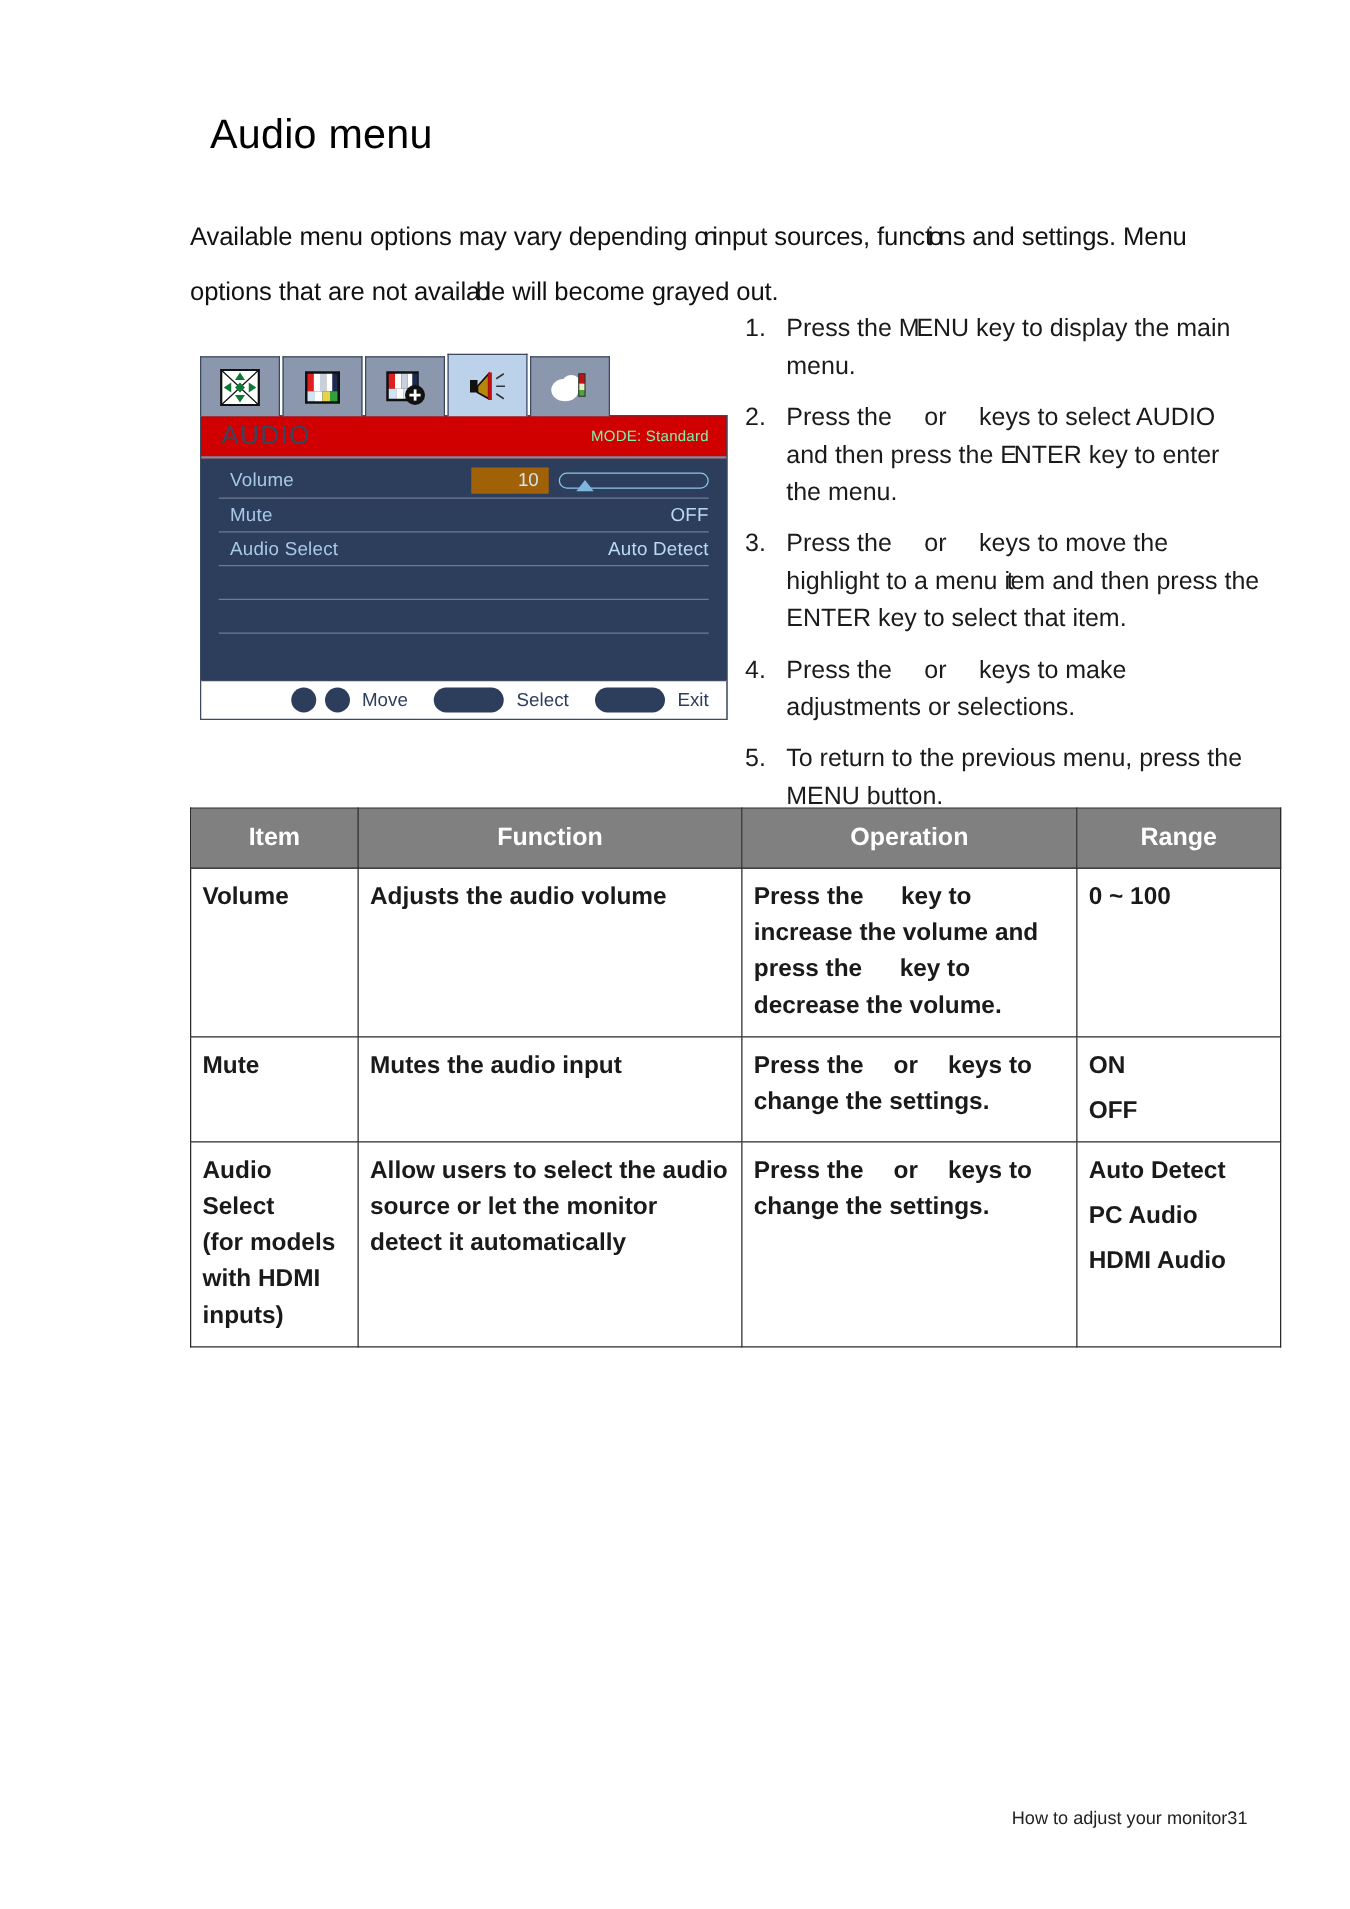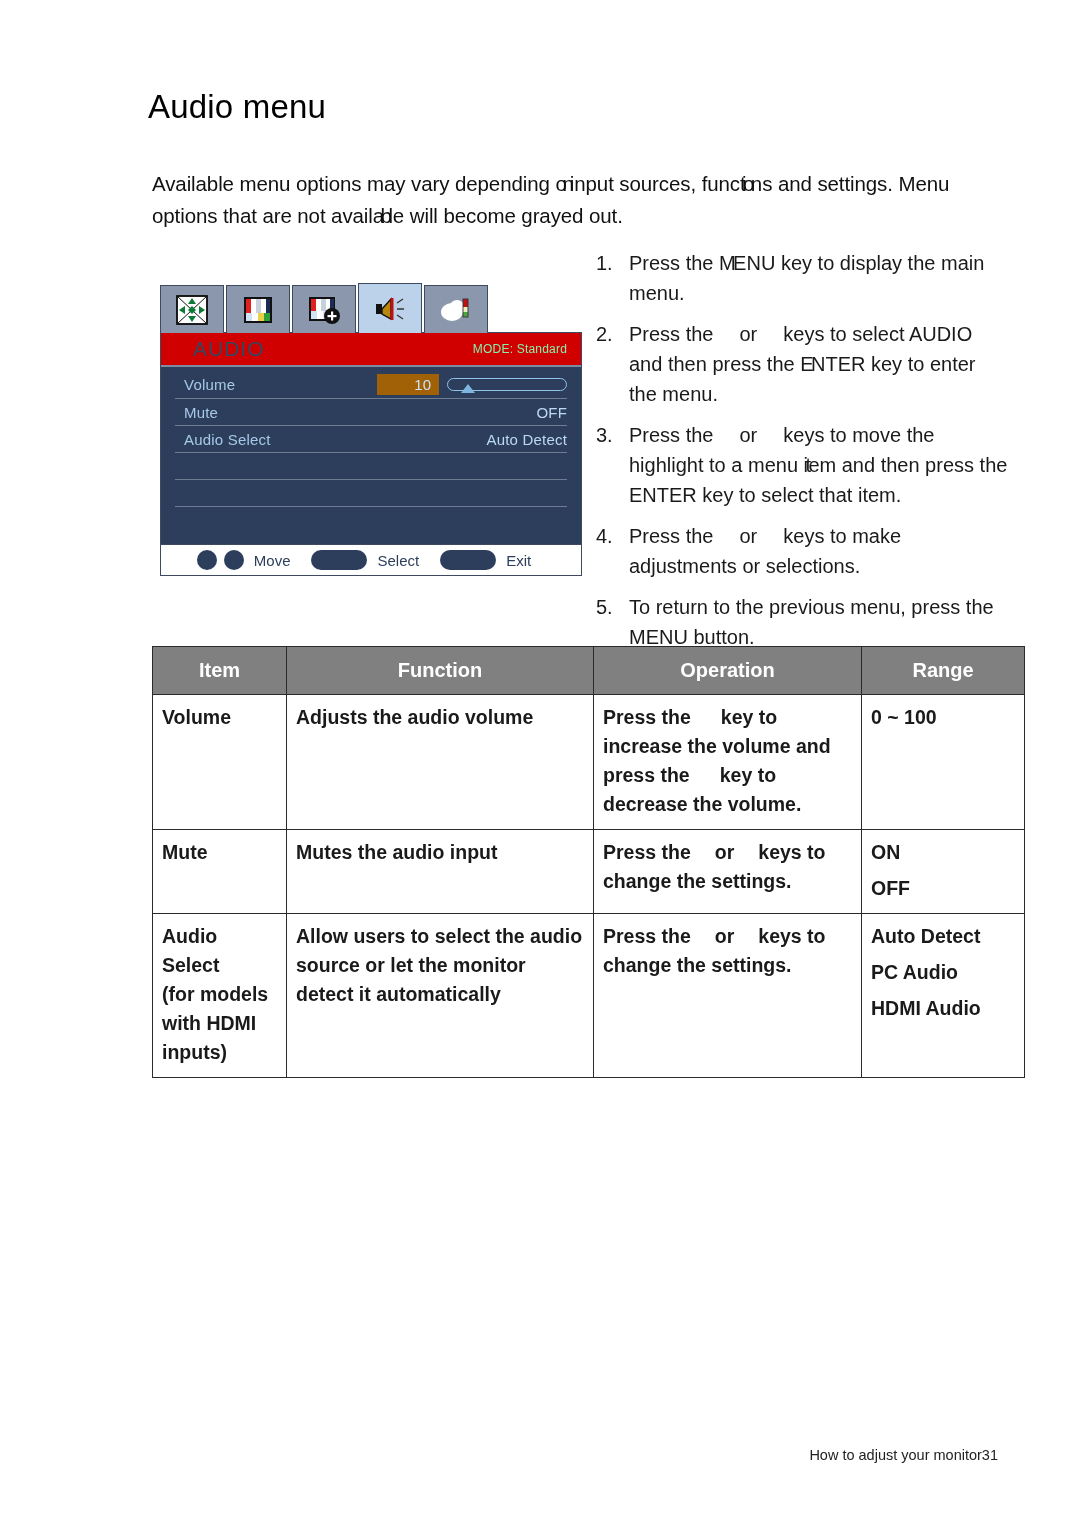--- a/index.html
+++ b/index.html
@@ -17,37 +17,37 @@
   .page {
     position: absolute;
     left: 0; top: 0;
     width: 1080px;
     height: 1527px;
   }
 
   
   .page-title {
     position: absolute;
-    left: 148px;
+    left: 168px;
     top: 88px;
     font-size: 33px;
     font-weight: normal;
     letter-spacing: 0.2px;
     color: #000;
     margin: 0;
   }
 
   
   .intro {
     position: absolute;
     left: 152px;
     top: 168px;
     width: 860px;
     font-size: 20.5px;
-    line-height: 32px;
+    line-height: 44px;
     color: #111;
     letter-spacing: -0.1px;
   }
   .intro .squeeze { letter-spacing: -4.2px; }
   .intro .squeeze2 { letter-spacing: -3.6px; }
 
   
   .osd {
     position: absolute;
     left: 160px;
@@ -96,21 +96,20 @@
     display: flex;
     align-items: center;
     justify-content: space-between;
     padding: 0 14px 0 16px;
     border-bottom: 2px solid #7e8ba0;
   }
   .osd-title {
     font-size: 21px;
     color: #33475f;
     letter-spacing: 1px;
-    margin-left: 16px;
   }
   .osd-mode {
     font-size: 12px;
     color: #86efac;
     letter-spacing: 0.2px;
   }
 
   .osd-list {
     padding: 4px 14px 10px 14px;
     background: #2c3e5c;
@@ -162,21 +161,21 @@
     border-right: 7px solid transparent;
     border-bottom: 9px solid #7fb6dd;
   }
 
   .osd-footer {
     background: #ffffff;
     border-top: 1px solid #3d4a60;
     height: 31px;
     display: flex;
     align-items: center;
-    justify-content: center;
+    justify-content: flex-end;
     padding-right: 14px;
     gap: 7px;
   }
   .fdot {
     width: 20px; height: 20px;
     border-radius: 50%;
     background: #2c3e5c;
   }
   .fpill {
     width: 56px; height: 20px;

